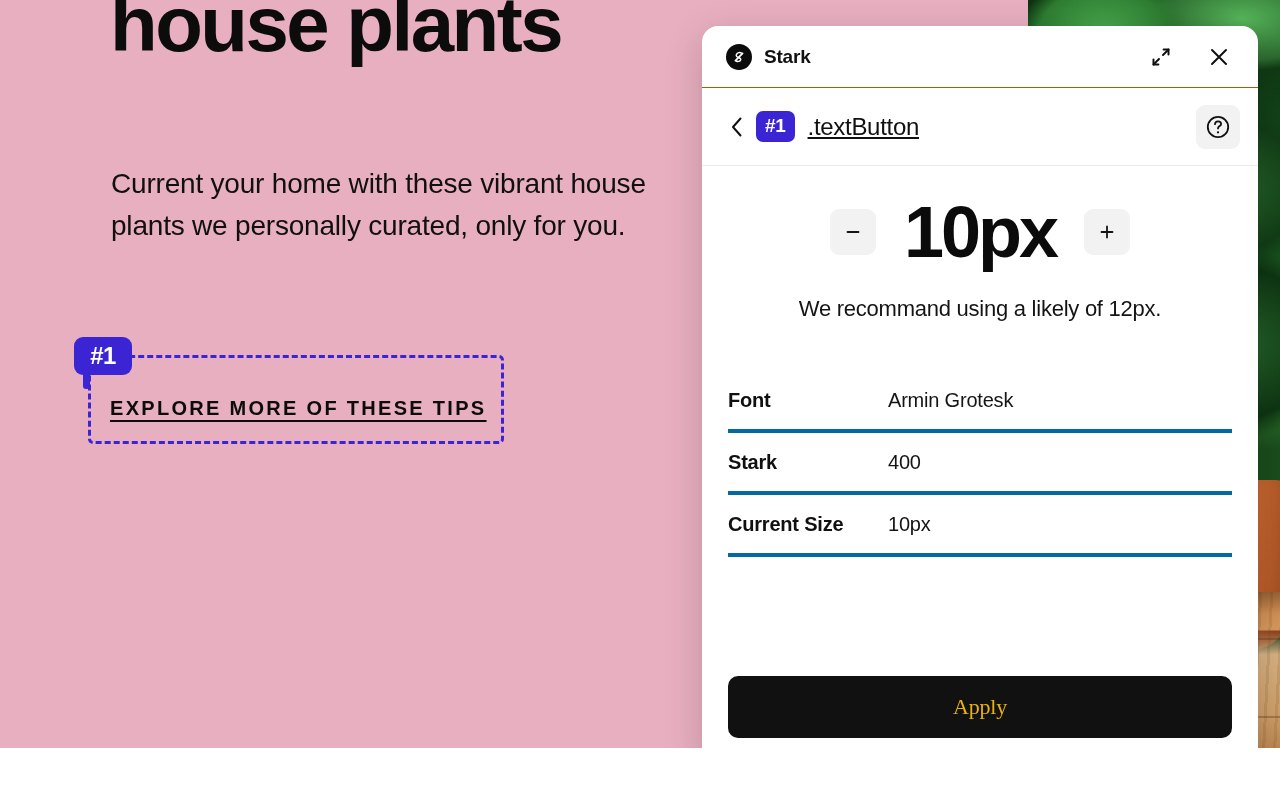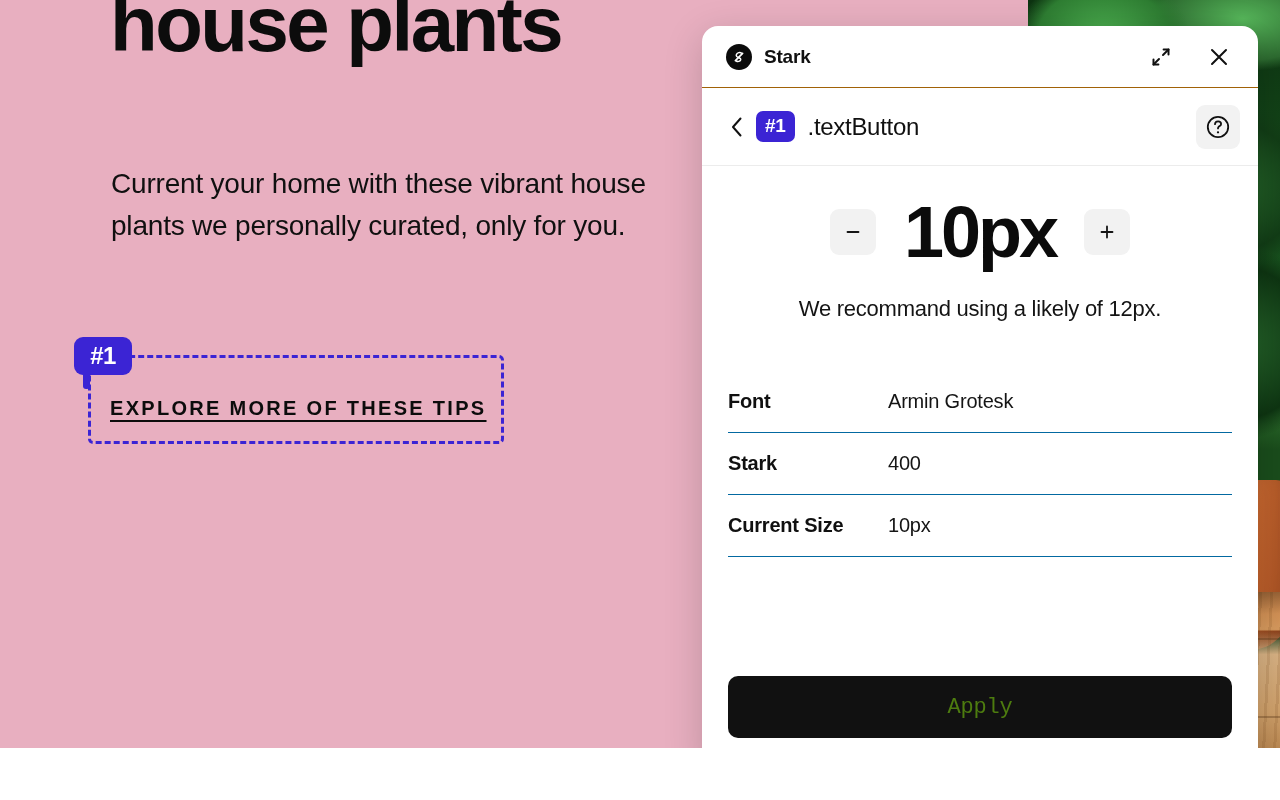--- a/index.html
+++ b/index.html
@@ -232,20 +232,21 @@
     border-radius: 7px;
     padding: 4px 9px 5px;
     letter-spacing: -0.3px;
     flex: none;
   }
   .sel-name {
     margin-left: 13px;
     font-size: 24px;
     color: #101010;
     letter-spacing: -0.3px;
+    text-decoration: underline;
   }
   .breadcrumb-spacer { flex: 1 1 auto; }
   .help-btn {
     width: 44px; height: 44px;
     border-radius: 9px;
     background: #f2f2f2;
     border: none;
     display: flex; align-items: center; justify-content: center;
     cursor: pointer;
     flex: none;
@@ -292,21 +293,21 @@
     letter-spacing: -0.25px;
   }
 
   .prop-table {
     margin-top: 44px;
   }
   .prop-row {
     display: flex;
     align-items: center;
     height: 62px;
-    border-bottom: 1px solid #0369a1;
+    border-bottom: 4px solid #0369a1;
   }
   .prop-label {
     width: 160px;
     font-size: 20px;
     font-weight: 700;
     color: #101010;
     letter-spacing: -0.2px;
     flex: none;
   }
   .prop-value {
@@ -317,24 +318,24 @@
 
   .panel-footer {
     flex: none;
     padding: 0 26px 30px;
   }
   .apply-btn {
     width: 100%;
     height: 62px;
     border-radius: 10px;
     background: #111111;
-    color: #4d7c0f;
+    color: #eab308;
     border: none;
     font-size: 22px;
-    font-family: Liberation Mono, monospace;
+    font-family: Liberation Serif, serif;
     letter-spacing: -0.2px;
     cursor: pointer;
   }
 </style>
 </head>
 <body>
 
 <div id="canvas">
 
   <div class="photo-strip">

